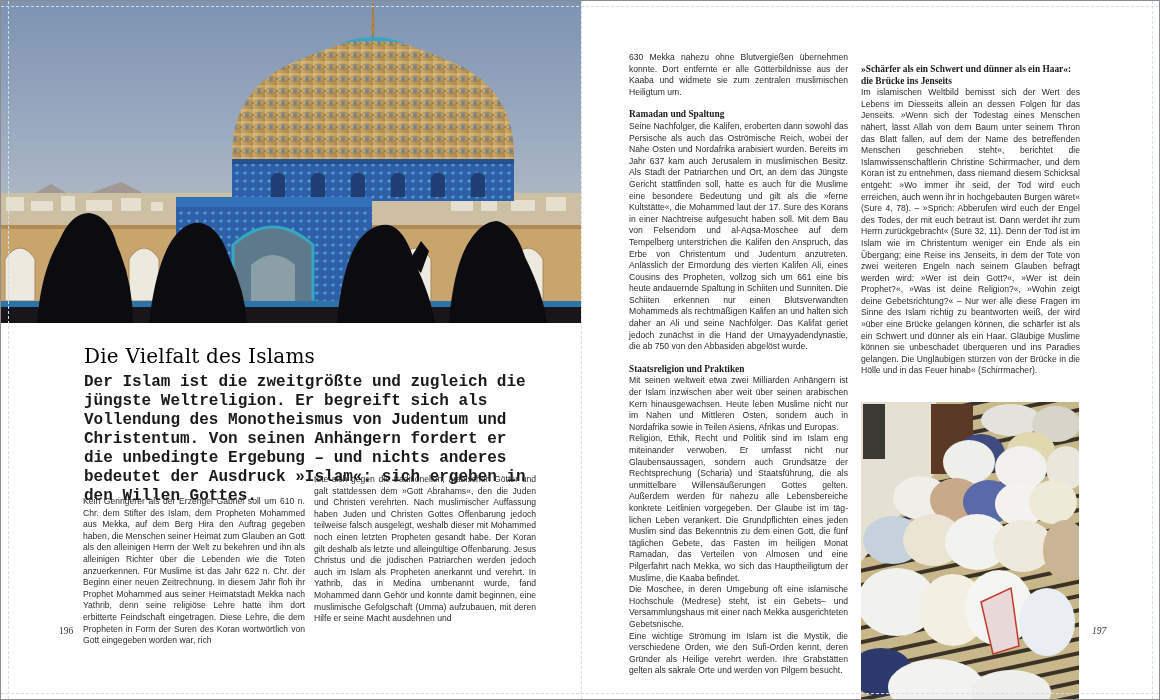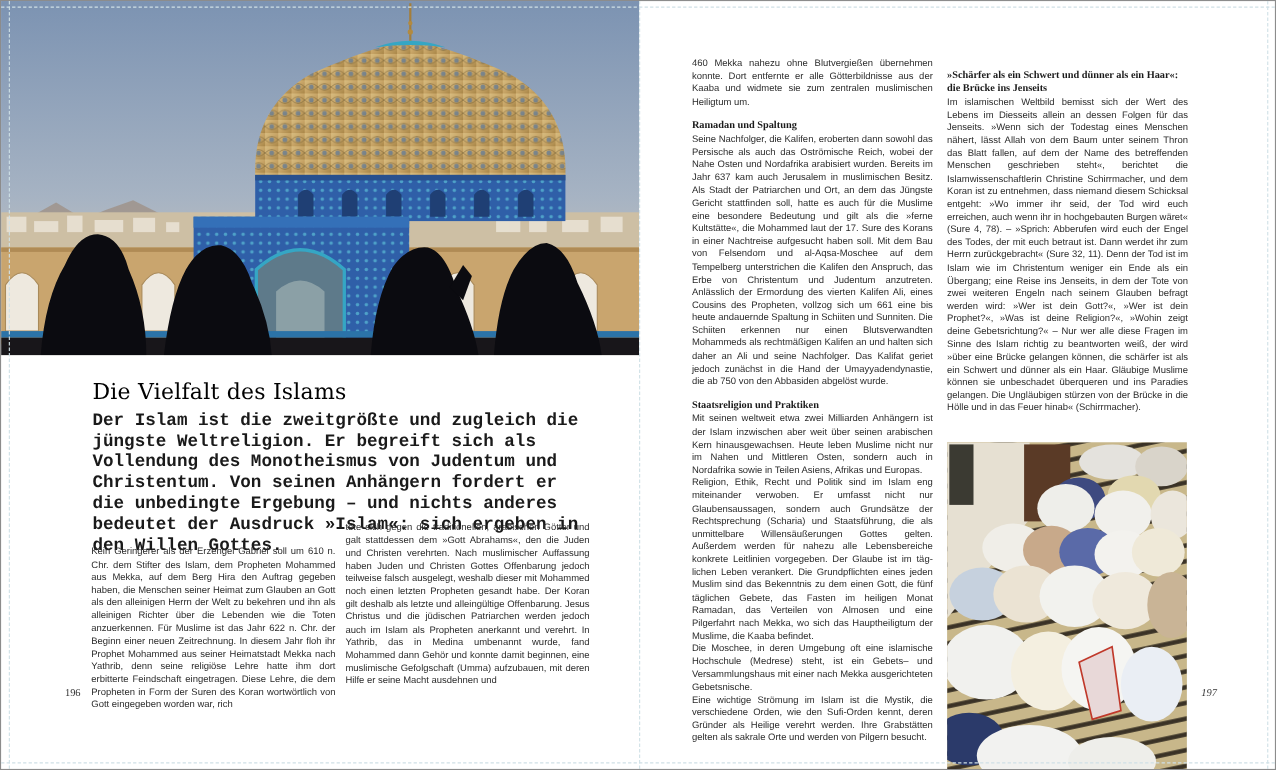--- a/index.html
+++ b/index.html
@@ -218,21 +218,21 @@
   <div class="body col1">
     <p>Kein Geringerer als der Erzengel Gabriel soll um 610 n. Chr. dem Stifter des Islam, dem Propheten Mohammed aus Mek­ka, auf dem Berg Hira den Auftrag gegeben haben, die Menschen seiner Heimat zum Glauben an Gott als den al­leinigen Herrn der Welt zu bekehren und ihn als alleinigen Richter über die Lebenden wie die Toten anzuerkennen. Für Muslime ist das Jahr 622 n. Chr. der Beginn einer neuen Zeitrechnung. In diesem Jahr floh ihr Prophet Mohammed aus seiner Heimatstadt Mekka nach Yathrib, denn seine re­ligiöse Lehre hatte ihm dort erbitterte Feindschaft eingetra­gen. Diese Lehre, die dem Propheten in Form der Suren des Koran wortwörtlich von Gott eingegeben worden war, rich­</p>
   </div>
   <div class="body col2">
     <p>tete sich gegen die traditionellen, arabischen Götter und galt stattdessen dem »Gott Abrahams«, den die Juden und Christen verehrten. Nach muslimischer Auffassung haben Juden und Christen Gottes Offenbarung jedoch teilweise falsch ausgelegt, weshalb dieser mit Mohammed noch ei­nen letzten Propheten gesandt habe. Der Koran gilt deshalb als letzte und alleingültige Offenbarung. Jesus Christus und die jüdischen Patriarchen werden jedoch auch im Islam als Propheten anerkannt und verehrt. In Yathrib, das in Medina umbenannt wurde, fand Mohammed dann Gehör und konn­te damit beginnen, eine muslimische Gefolgschaft (Umma) aufzubauen, mit deren Hilfe er seine Macht ausdehnen und</p>
   </div>
 
   <div class="pagenum pn-left">196</div>
 
   <div class="body col3">
-    <p>460 Mekka nahezu ohne Blutvergießen übernehmen konn­te. Dort entfernte er alle Götterbildnisse aus der Kaaba und widmete sie zum zentralen muslimischen Heiligtum um.</p>
+    <p>630 Mekka nahezu ohne Blutvergießen übernehmen konn­te. Dort entfernte er alle Götterbildnisse aus der Kaaba und widmete sie zum zentralen muslimischen Heiligtum um.</p>
     <div class="gap"></div>
     <p class="subhead">Ramadan und Spaltung</p>
     <p>Seine Nachfolger, die Kalifen, eroberten dann sowohl das Persische als auch das Oströmische Reich, wobei der Nahe Osten und Nordafrika arabisiert wurden. Bereits im Jahr 637 kam auch Jerusalem in muslimischen Besitz. Als Stadt der Patriarchen und Ort, an dem das Jüngste Gericht stattfinden soll, hatte es auch für die Muslime eine besondere Bedeu­tung und gilt als die »ferne Kultstätte«, die Mohammed laut der 17. Sure des Korans in einer Nachtreise aufgesucht ha­ben soll. Mit dem Bau von Felsendom und al-Aqsa-Moschee auf dem Tempelberg unterstrichen die Kalifen den An­spruch, das Erbe von Christentum und Judentum anzutre­ten. Anlässlich der Ermordung des vierten Kalifen Ali, eines Cousins des Propheten, vollzog sich um 661 eine bis heute andauernde Spaltung in Schiiten und Sunniten. Die Schiiten erkennen nur einen Blutsverwandten Mohammeds als recht­mäßigen Kalifen an und halten sich daher an Ali und seine Nachfolger. Das Kalifat geriet jedoch zunächst in die Hand der Umayyadendynastie, die ab 750 von den Abbasiden ab­gelöst wurde.</p>
     <div class="gap"></div>
     <p class="subhead">Staatsreligion und Praktiken</p>
     <p>Mit seinen weltweit etwa zwei Milliarden Anhängern ist der Islam inzwischen aber weit über seinen arabischen Kern hi­nausgewachsen. Heute leben Muslime nicht nur im Nahen und Mittleren Osten, sondern auch in Nordafrika sowie in Teilen Asiens, Afrikas und Europas.</p>
     <p>Religion, Ethik, Recht und Politik sind im Islam eng mitein­ander verwoben. Er umfasst nicht nur Glaubensaussagen, sondern auch Grundsätze der Rechtsprechung (Scharia) und Staatsführung, die als unmittelbare Willensäußerungen Got­tes gelten. Außerdem werden für nahezu alle Lebensberei­che konkrete Leitlinien vorgegeben. Der Glaube ist im täg­lichen Leben verankert. Die Grundpflichten eines jeden Muslim sind das Bekenntnis zu dem einen Gott, die fünf täg­lichen Gebete, das Fasten im heiligen Monat Ramadan, das Verteilen von Almosen und eine Pilgerfahrt nach Mekka, wo sich das Hauptheiligtum der Muslime, die Kaaba befindet.</p>
     <p>Die Moschee, in deren Umgebung oft eine islamische Hoch­schule (Medrese) steht, ist ein Gebets– und Versammlungs­haus mit einer nach Mekka ausgerichteten Gebetsnische.</p>
     <p>Eine wichtige Strömung im Islam ist die Mystik, die verschie­dene Orden, wie den Sufi-Orden kennt, deren Gründer als Heilige verehrt werden. Ihre Grabstätten gelten als sakrale Orte und werden von Pilgern besucht.</p>
   </div>

